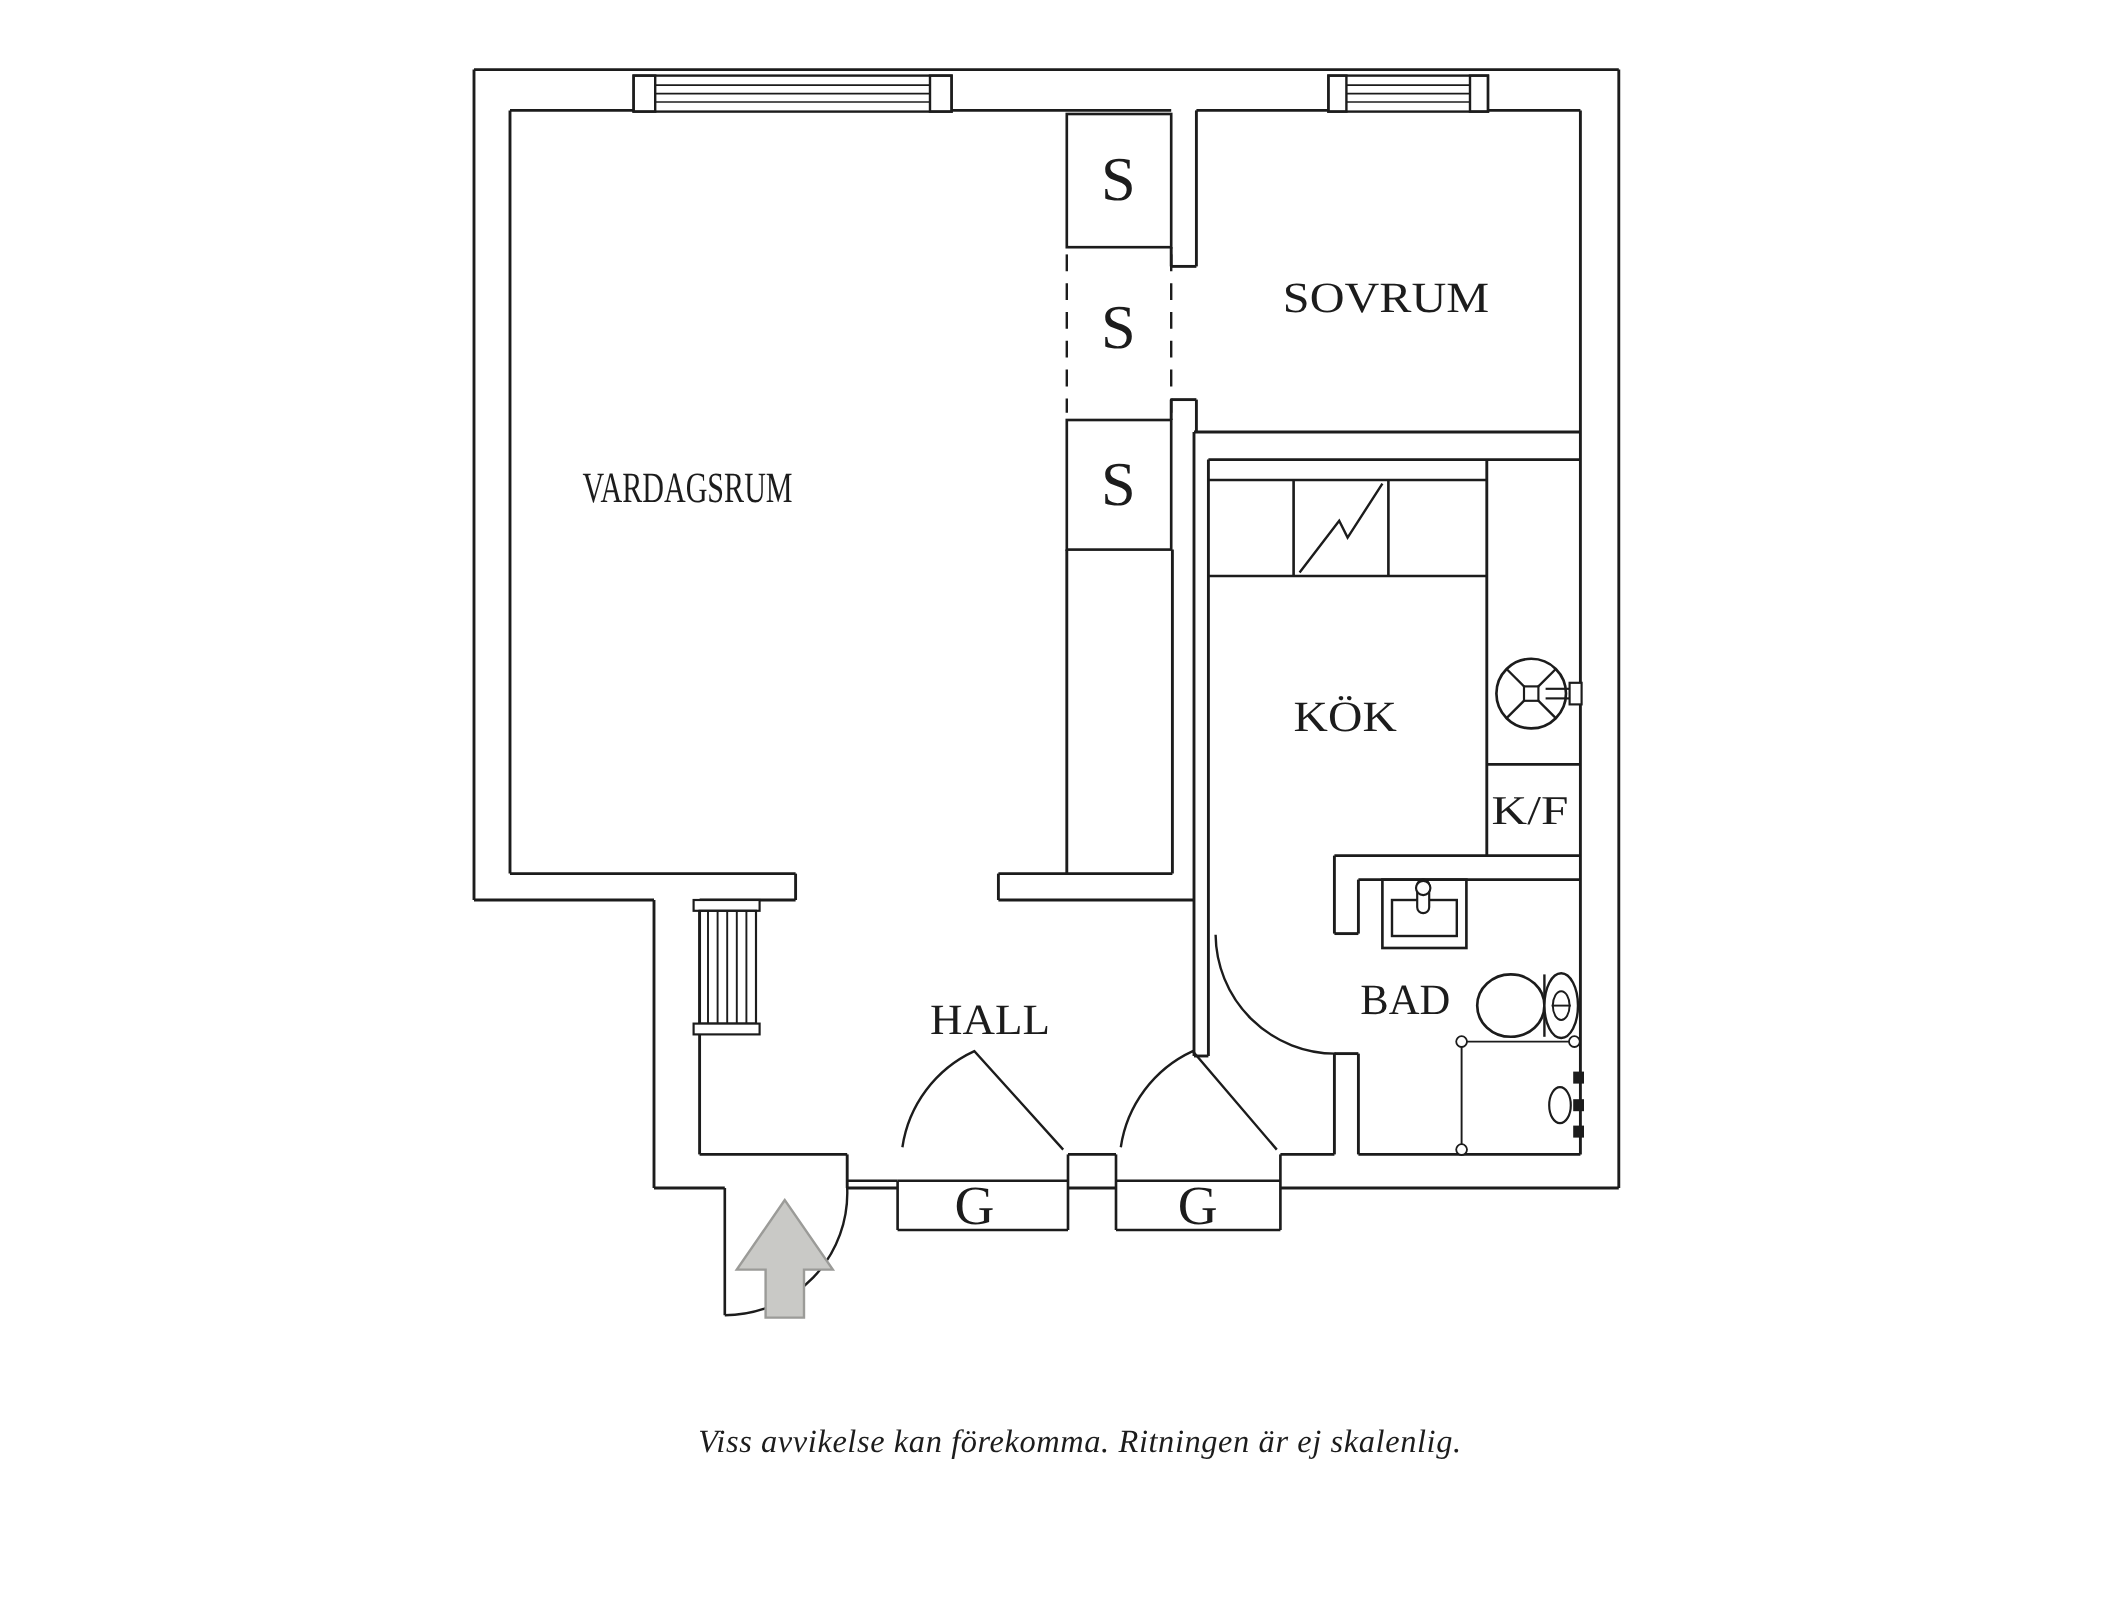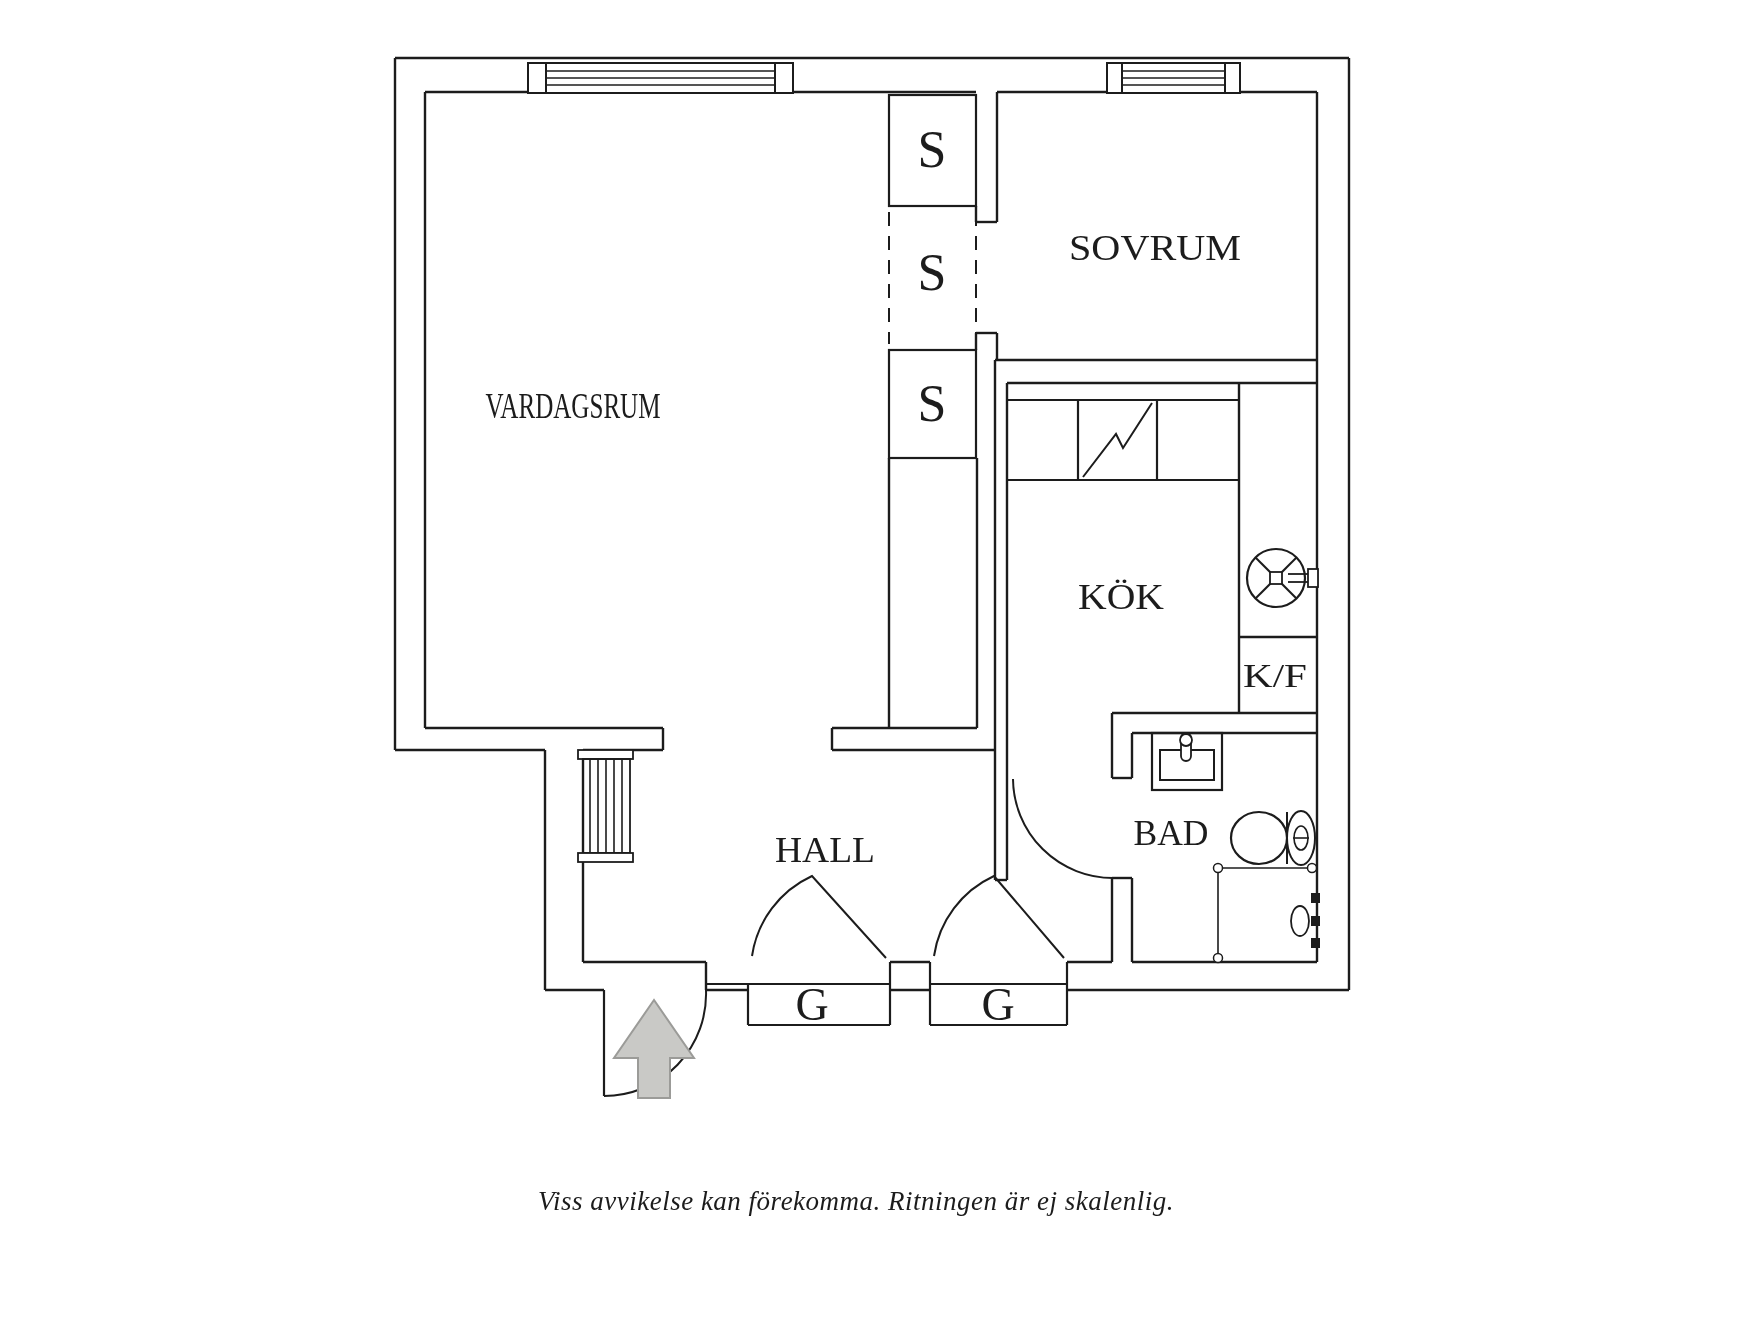--- a/index.html
+++ b/index.html
@@ -1,19 +1,19 @@
 <!DOCTYPE html>
 <html><head>
 <meta charset="utf-8">
 <style>
   html,body{margin:0;padding:0;background:#ffffff;}
   body{width:1754px;height:1334px;position:relative;overflow:hidden;
        font-family:"Liberation Serif",serif;}
   #plan-svg{position:absolute;left:0;top:0;}
-  #caption{position:absolute;top:1186px;left:856px;transform:translateX(-50%);
+  #caption{position:absolute;top:1186px;left:900px;transform:translateX(-50%);
            font-style:italic;font-size:27px;color:#1c1c1c;white-space:nowrap;
            letter-spacing:0.5px;}
 </style>
 </head>
 <body>
 
 <svg id="plan-svg" width="1754" height="1334" viewBox="0 0 1754 1334" xmlns="http://www.w3.org/2000/svg">
   <g id="plan-shapes">
       <line x1="395" y1="58" x2="1349" y2="58" fill="none" stroke="#1c1c1c" stroke-width="2.4"></line>
       <line x1="1349" y1="58" x2="1349" y2="990" fill="none" stroke="#1c1c1c" stroke-width="2.4"></line>

